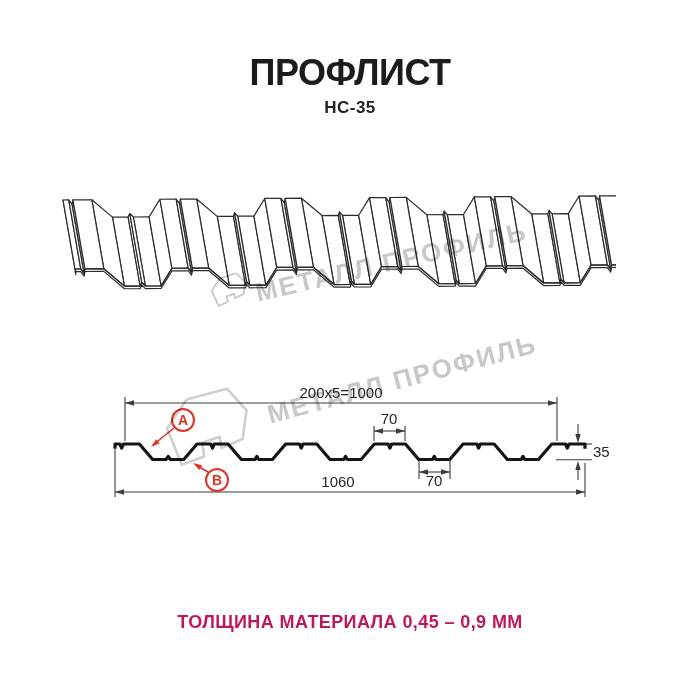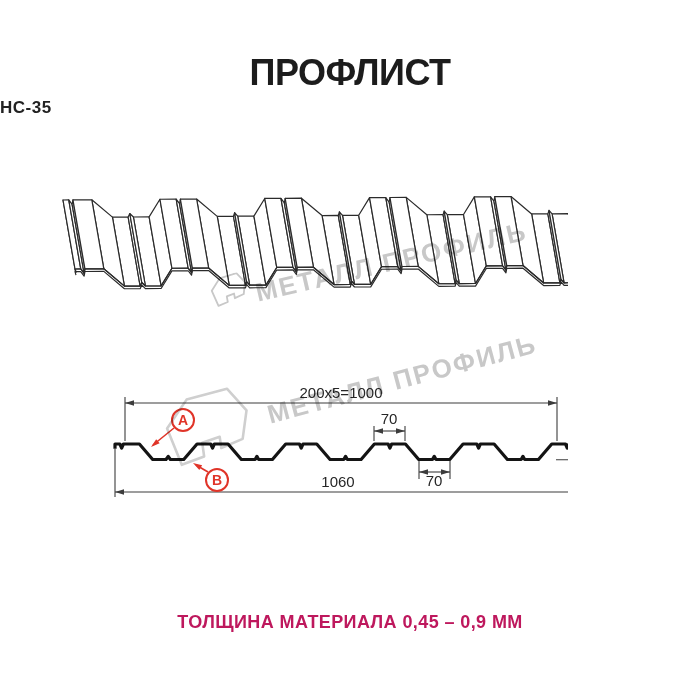--- a/index.html
+++ b/index.html
@@ -1,20 +1,20 @@
 <!DOCTYPE html>
 <html><head>
 <meta charset="utf-8">
 <style>
   html,body{margin:0;padding:0;background:#fff;}
   .stage{position:relative;width:568px;height:700px;background:#fff;overflow:hidden;
-         font-family:"Liberation Sans",sans-serif;color:#1a1a1a;}
+         font-family:"Liberation Sans",sans-serif;color:#1a1a1a;padding-left:48px;}
   .title{position:absolute;left:0;top:52px;width:700px;text-align:center;
          font-size:36px;font-weight:800;letter-spacing:-0.5px;color:#1c1c1c;}
-  .subtitle{position:absolute;left:0;top:98px;width:700px;text-align:left;
+  .subtitle{position:absolute;left:0;top:98px;width:700px;text-align:center;
          font-size:17px;font-weight:600;letter-spacing:0.5px;color:#222;}
   .footer{position:absolute;left:0;top:612px;width:700px;text-align:center;
          font-size:18px;font-weight:600;letter-spacing:0.4px;color:#be185d;}
   svg.layer{position:absolute;left:0;top:0;width:700px;height:700px;}
   .wm{position:absolute;mix-blend-mode:multiply;color:#c8c8c8;font-weight:700;
       white-space:nowrap;letter-spacing:2px;font-size:26px;}
   .wm-text-top{left:256px;top:278px;transform:rotate(-13deg);transform-origin:left center;}
   .wm-text-bottom{left:268px;top:400px;transform:rotate(-15deg);transform-origin:left center;}
   .wm-logo{position:absolute;mix-blend-mode:multiply;}
   .wm-logo-top{left:206px;top:274px;transform:rotate(-10deg);}

